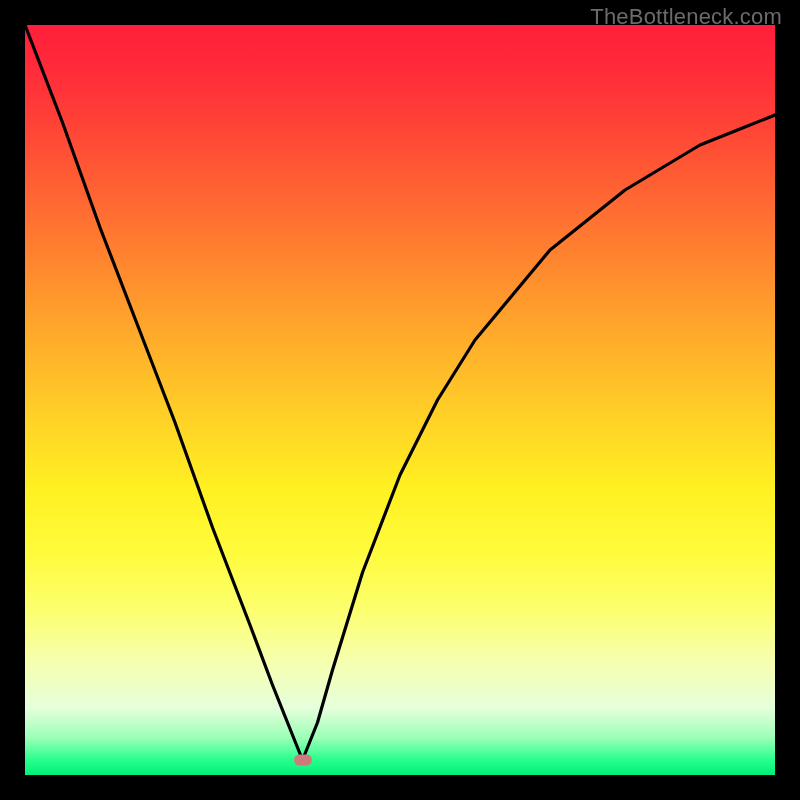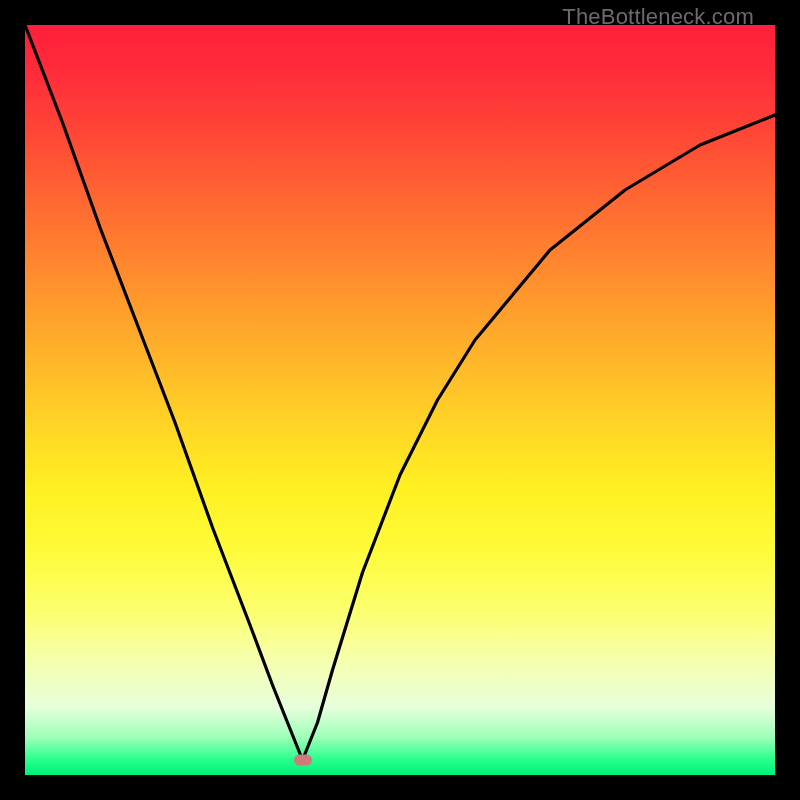--- a/index.html
+++ b/index.html
@@ -9,20 +9,21 @@
     height: 800px;
     overflow: hidden;
     background: #000;
     font-family: Arial, Helvetica, sans-serif;
   }
   .frame {
     position: relative;
     width: 764px;
     height: 800px;
     background: #000;
+    padding-left: 28px;
   }
   .watermark {
     position: absolute;
     top: 4px;
     right: 10px;
     color: #6b6b6b;
     font-size: 22px;
     font-weight: 400;
     letter-spacing: 0.2px;
     z-index: 5;

